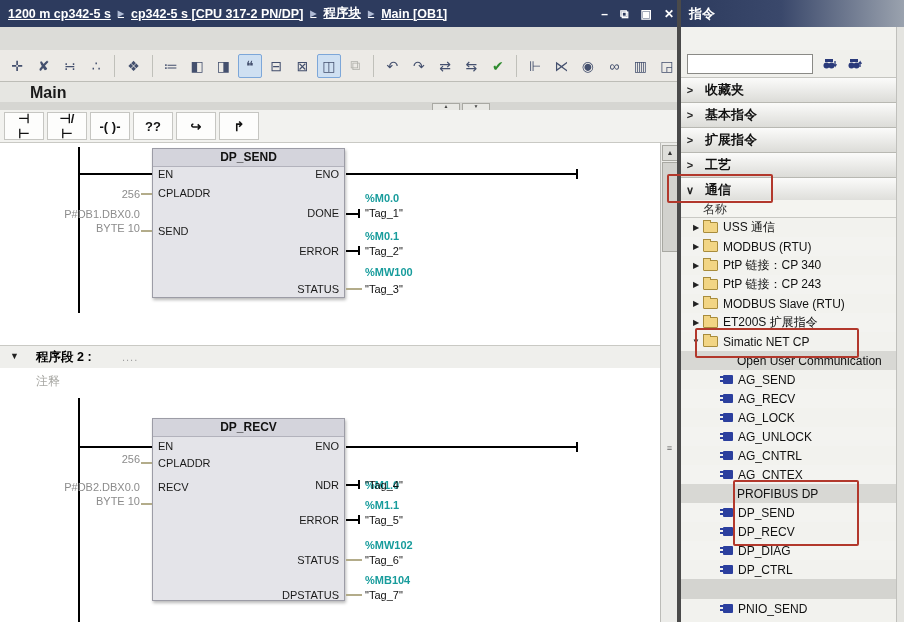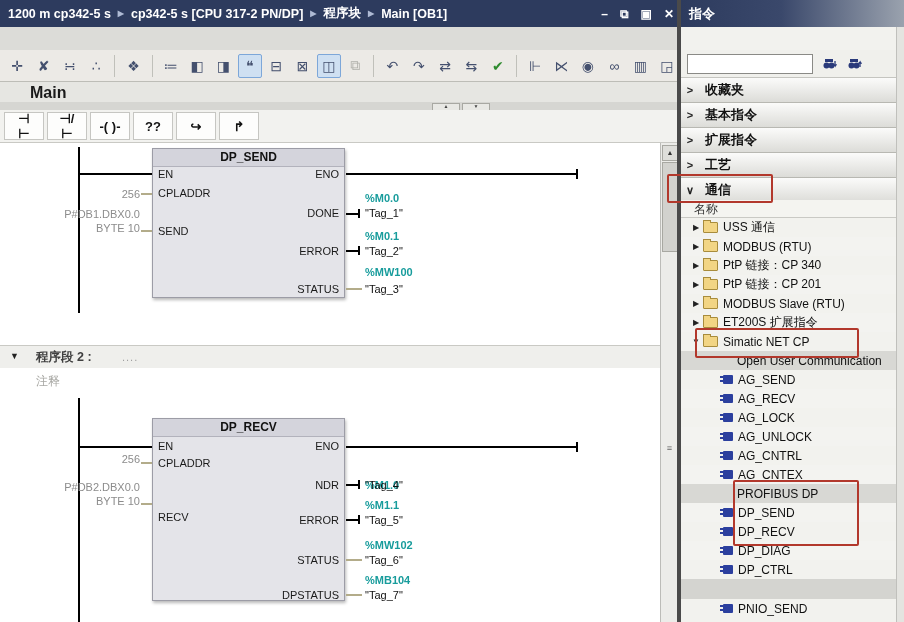--- a/index.html
+++ b/index.html
@@ -1,20 +1,20 @@
 <!DOCTYPE html>
 <html><head>
 <meta charset="utf-8">
 <style>
   html,body{margin:0;padding:0;background:#888;}
   .app{position:relative;width:904px;height:622px;background:#fff;overflow:hidden;
        font-family:"Liberation Sans",sans-serif;border-bottom:2px solid #1c1c1c;}
   
   .titlebar{position:absolute;left:0;top:0;width:684px;height:27px;background:#2d3b5e;
-            display:flex;align-items:center;color:#fff;font-size:12.5px;font-weight:bold;padding-left:8px;box-sizing:border-box;}
+            display:flex;align-items:center;color:#fff;font-size:12.5px;font-weight:bold;padding-left:8px;box-sizing:border-box;text-decoration:underline;}
   .crumb{white-space:nowrap;}
   .crumb-arrow{color:#aebad4;font-size:8px;margin:0 7px;}
   .winbtns{position:absolute;right:10px;top:0;height:27px;display:flex;align-items:center;gap:12px;color:#fff;font-size:12px;}
   .winbtns span{cursor:default;}
   
   .menustrip{position:absolute;left:0;top:27px;width:684px;height:23px;background:#dcdcd8;border-bottom:1px solid #c2c2be;}
   .toolbar{position:absolute;left:0;top:50px;width:684px;height:32px;background:#eceae6;border-bottom:1px solid #bdbdb7;
            display:flex;align-items:center;padding:0 4px;box-sizing:border-box;}
   .toolbar .t-icon{width:24px;height:22px;display:flex;align-items:center;justify-content:center;
            font-size:14px;color:#44506e;margin:0 1px;border:1px solid transparent;border-radius:2px;}
@@ -43,21 +43,21 @@
       box-shadow:1px 2px 3px rgba(0,0,0,.28);box-sizing:border-box;}
   .fb .hdr{height:17px;background:#d4d4dc;border-bottom:1px solid #b2b2bc;text-align:center;
            font-size:12px;font-weight:bold;line-height:17px;color:#111;}
   .pin{position:absolute;font-size:11px;color:#1a1a1a;white-space:nowrap;}
   .pin.l{left:5px;} .pin.r{right:5px;}
   .val{position:absolute;left:10px;width:130px;text-align:right;font-size:11px;color:#8c8c8c;white-space:nowrap;}
   .tagaddr{position:absolute;left:365px;font-size:11px;font-weight:bold;color:#189c9c;white-space:nowrap;}
   .tagname{position:absolute;left:365px;font-size:11px;color:#111;white-space:nowrap;}
   .nethdr{position:absolute;left:0;width:660px;height:22px;background:#efefec;border-top:1px solid #c9c9c4;}
   .nethdr .collapse{position:absolute;left:10px;top:5px;font-size:9px;color:#222;}
-  .nethdr .ntitle{position:absolute;left:36px;top:3px;font-size:12.5px;font-weight:bold;color:#404040;}
+  .nethdr .ntitle{position:absolute;left:36px;top:3px;font-size:12.5px;font-weight:bold;color:#000000;}
   .nethdr .ndots{position:absolute;left:122px;top:5px;font-size:11px;color:#a0a0a0;letter-spacing:1px;}
   .ncomment{position:absolute;left:36px;font-size:12px;color:#a8a8a4;}
   
   .vscroll{position:absolute;left:660px;top:143px;width:17px;height:479px;background:#ecece9;
            border-left:1px solid #bcbcb8;box-sizing:border-box;}
   .vscroll .up{position:absolute;left:1px;top:2px;width:14px;height:14px;background:#dededa;border:1px solid #a8a8a2;
                font-size:7px;text-align:center;line-height:13px;color:#333;}
   .vscroll .thumb{position:absolute;left:1px;top:19px;width:14px;height:88px;background:#d2d2ce;border:1px solid #a8a8a2;}
   .vscroll .grip{position:absolute;left:2px;top:300px;width:13px;text-align:center;font-size:9px;color:#666;}
   
@@ -69,21 +69,21 @@
   .poptions{position:absolute;left:0;top:27px;width:223px;height:23px;background:#eef0ec;border-bottom:1px solid #c5c5c0;
             font-size:13px;font-weight:bold;color:#111;line-height:23px;padding-left:8px;box-sizing:border-box;}
   .psearch{position:absolute;left:0;top:50px;width:223px;height:28px;background:#f0f0ec;border-bottom:1px solid #c5c5c0;
            display:flex;align-items:center;padding-left:6px;box-sizing:border-box;}
   .psearch input{width:120px;height:16px;border:1px solid #8a8a86;background:#fff;font-size:11px;}
   .binoc{margin-left:10px;display:flex;align-items:flex-end;color:#2a3a7a;font-size:11px;font-weight:bold;}
   .sections .t-section{height:24px;background:linear-gradient(#fbfbfa,#dcdcd8);border-bottom:1px solid #b8b8b2;
            display:flex;align-items:center;font-size:13px;font-weight:bold;color:#111;}
   .sections .chev{width:18px;text-align:center;font-size:11px;color:#222;border-right:1px solid #cscsc0;}
   .namehdr{height:18px;background:#f4f4f0;border-bottom:1px solid #c9c9c4;font-size:12px;color:#333;
-           line-height:18px;padding-left:13px;}
+           line-height:18px;padding-left:22px;}
   .tree{position:relative;}
   .tree > div{height:19px;display:flex;align-items:center;font-size:12px;color:#111;white-space:nowrap;}
   .tree > div:nth-child(even){background:#f3f3f0;}
   .texp{width:14px;margin-left:8px;font-size:8px;color:#222;text-align:center;}
   .tfold{display:none;width:13px;height:9px;background:#f2d584;border:1px solid #a88c3c;border-radius:1px;
          position:relative;margin-right:5px;}
   .tfold::before{content:"";position:absolute;top:-3px;left:-1px;width:6px;height:2px;background:#f2d584;
          border:1px solid #a88c3c;border-bottom:none;}
   .tblock{display:none;width:10px;height:9px;background:#2b3f9e;border-radius:1px;position:relative;margin-right:5px;}
   .tblock::before{content:"";position:absolute;left:-3px;top:1px;width:3px;height:2px;background:#2b3f9e;
@@ -279,21 +279,21 @@
 
     <div class="rail" style="top:255px;height:224px;"></div>
     <div class="wire" style="top:303px;left:79px;width:73px;"></div>
     <div class="wire" style="top:303px;left:346px;width:232px;"></div>
     <div class="tick" style="top:299px;left:576px;height:10px;"></div>
 
     <div class="fb" style="top:275px;height:183px;">
       <div class="hdr">DP_RECV</div>
       <span class="pin l" style="top:21px;">EN</span>
       <span class="pin l" style="top:38px;">CPLADDR</span>
-      <span class="pin l" style="top:92px;">RECV</span>
+      <span class="pin l" style="top:62px;">RECV</span>
       <span class="pin r" style="top:21px;">ENO</span>
       <span class="pin r" style="top:60px;">NDR</span>
       <span class="pin r" style="top:95px;">ERROR</span>
       <span class="pin r" style="top:135px;">STATUS</span>
       <span class="pin r" style="top:170px;">DPSTATUS</span>
     </div>
 
     <div class="val" style="top:310px;">256</div>
     <div class="wire tan" style="top:319px;left:141px;width:11px;"></div>
     <div class="val" style="top:338px;">P#DB2.DBX0.0</div>
@@ -391,21 +391,21 @@
         <div class="t-folder">
           <span class="texp">▶</span>
           <span class="tfold"></span>
 
           <span>PtP 链接：CP 340</span>
         </div>
         <div class="t-folder">
           <span class="texp">▶</span>
           <span class="tfold"></span>
 
-          <span>PtP 链接：CP 201</span>
+          <span>PtP 链接：CP 243</span>
         </div>
         <div class="t-folder">
           <span class="texp">▶</span>
           <span class="tfold"></span>
 
           <span>MODBUS Slave (RTU)</span>
         </div>
         <div class="t-folder">
           <span class="texp">▶</span>
           <span class="tfold"></span>

